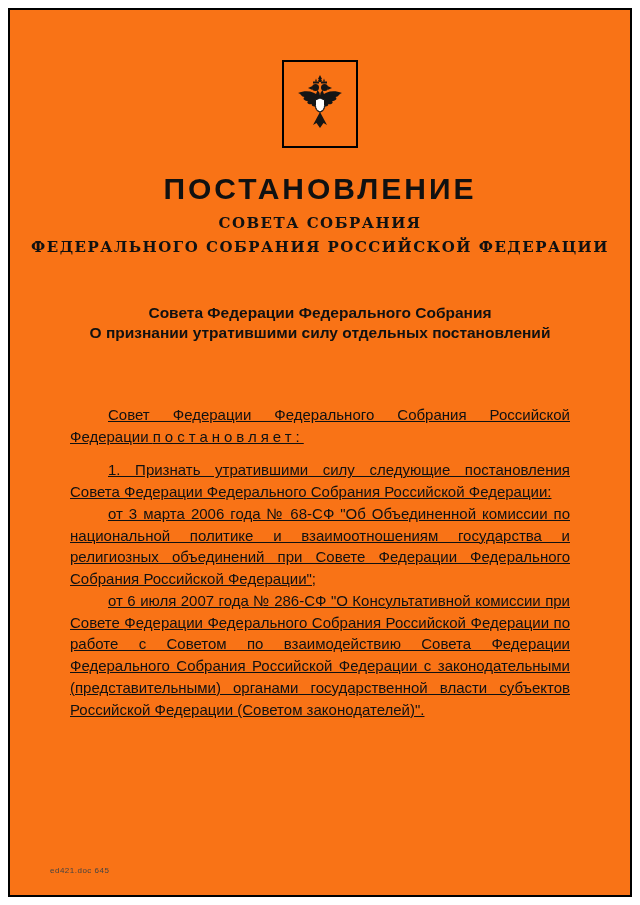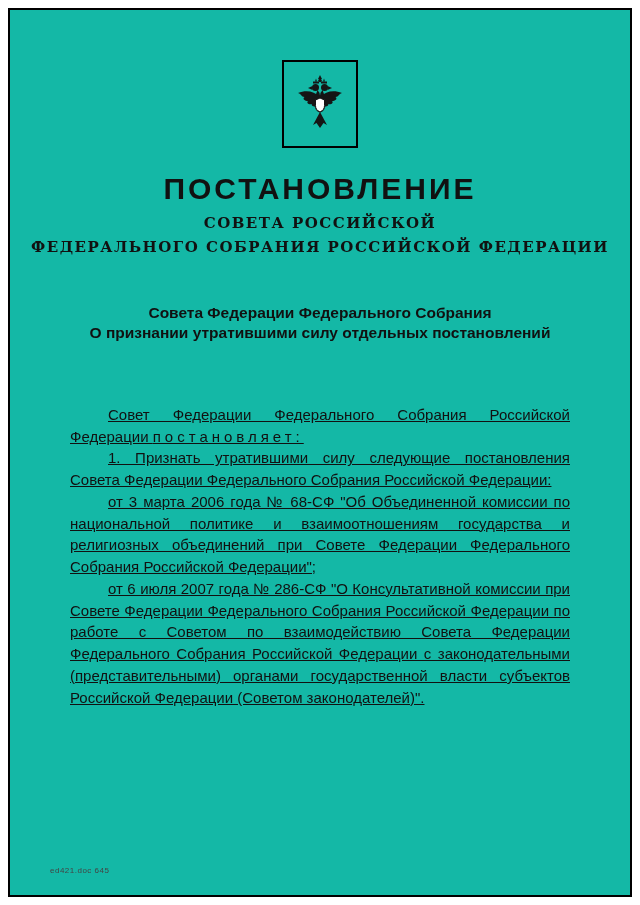--- a/index.html
+++ b/index.html
@@ -11,21 +11,21 @@
     width: 640px;
     height: 905px;
     position: relative;
     font-family: "Liberation Sans", sans-serif;
     color: #111;
   }
   .frame {
     position: absolute;
     inset: 8px;
     border: 2px solid #000;
-    background: #14b8a6;
+    background: #f97316;
     overflow: hidden;
   }
   .emblem-box {
     width: 72px;
     height: 84px;
     border: 2px solid #000;
     margin: 50px auto 0 auto;
     display: flex;
     align-items: center;
     justify-content: center;
@@ -60,21 +60,21 @@
     margin: 60px auto 0 auto;
     font-size: 15px;
     line-height: 1.45;
     text-align: justify;
     text-decoration: underline;
   }
   .body-text p {
     margin: 0;
     text-indent: 38px;
   }
-  .body-text p.gap-top { }
+  .body-text p.gap-top { margin-top: 12px; }
   .spaced { letter-spacing: 4px; }
   .footer-note {
     position: absolute;
     left: 40px;
     bottom: 20px;
     font-size: 8px;
     color: #444;
     letter-spacing: 0.5px;
   }
 </style>
@@ -106,21 +106,21 @@
         </g>
         <ellipse cx="50" cy="58" rx="11" ry="17"></ellipse>
         <path d="M50 74 l-14 26 7 -4 7 10 7 -10 7 4 z"></path>
         <path d="M50 46 l9 4 v11 q0 9 -9 13 q-9 -4 -9 -13 v-11 z" fill="#fff" stroke="#151515" stroke-width="2"></path>
       </g>
     </svg>
   </div>
 
   <div class="doc-title">ПОСТАНОВЛЕНИЕ</div>
 
-  <div class="org-line first">СОВЕТА РОССИЙСКОЙ</div>
+  <div class="org-line first">СОВЕТА СОБРАНИЯ</div>
   <div class="org-line second">ФЕДЕРАЛЬНОГО СОБРАНИЯ РОССИЙСКОЙ ФЕДЕРАЦИИ</div>
 
   <div class="subject">
     <div>Совета Федерации Федерального Собрания</div>
     <div>О признании утратившими силу отдельных постановлений</div>
   </div>
 
   <div class="body-text">
     <p><span>Совет Федерации Федерального Собрания Российской Федерации </span><span class="spaced">постановляет:</span></p>
     <p class="gap-top">1. Признать утратившими силу следующие постановления Совета Федерации Федерального Собрания Российской Федерации:</p>

